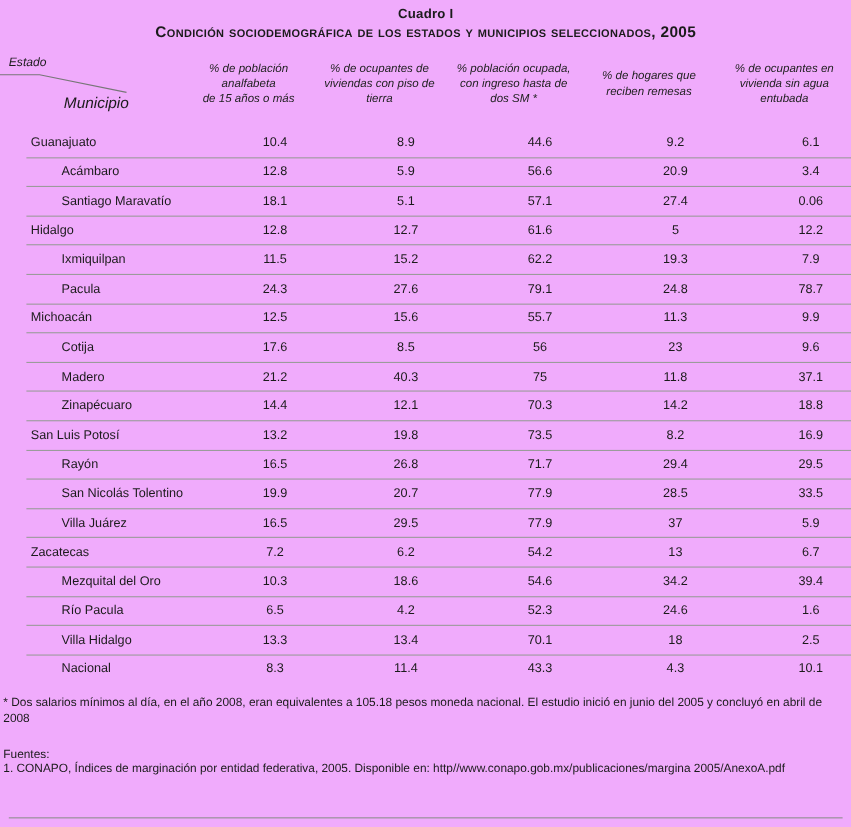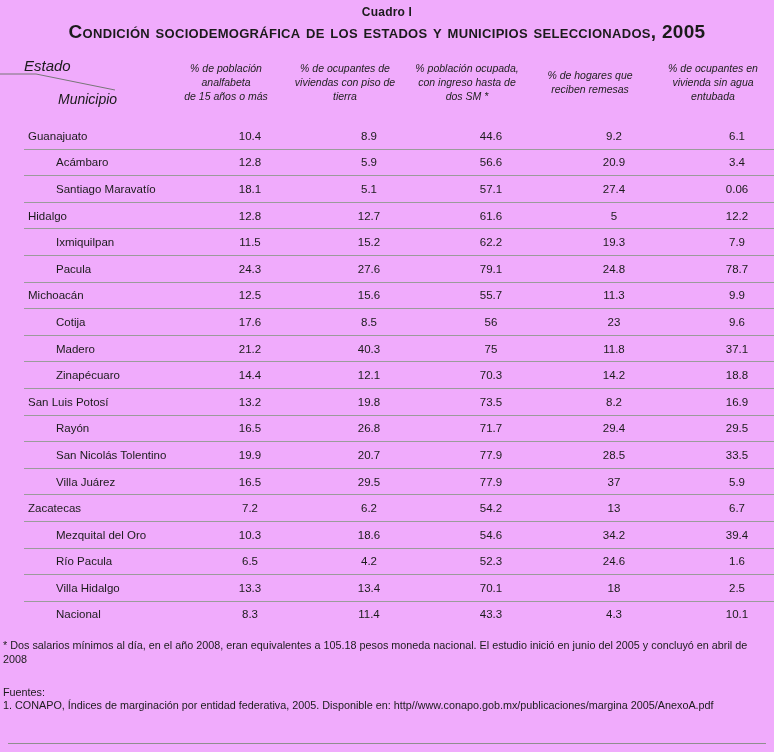--- a/index.html
+++ b/index.html
@@ -20,21 +20,21 @@
   .kicker {
     padding-top: 5px;
     text-align: center;
     font-size: 12px;
     font-weight: bold;
     letter-spacing: 0.2px;
   }
   .main-title {
     margin-top: 2px;
     text-align: center;
-    font-size: 19px;
+    font-size: 14px;
     font-weight: bold;
     font-variant: small-caps;
     letter-spacing: 0.3px;
   }
   
   .grid {
     display: grid;
     grid-template-columns: 168px 116px 122px 122px 124px 122px;
     width: 774px;
   }
@@ -54,22 +54,21 @@
   }
   .corner {
     position: relative;
     height: 58px;
   }
   .corner .estado {
     position: absolute;
     left: 8px;
     top: 4px;
     font-style: italic;
-    font-size: 15px;
-    margin-left: 16px;
+    font-size: 11px;
   }
   .corner .municipio {
     position: absolute;
     left: 58px;
     top: 38px;
     font-style: italic;
     font-size: 14px;
   }
   .corner svg {
     position: absolute;

